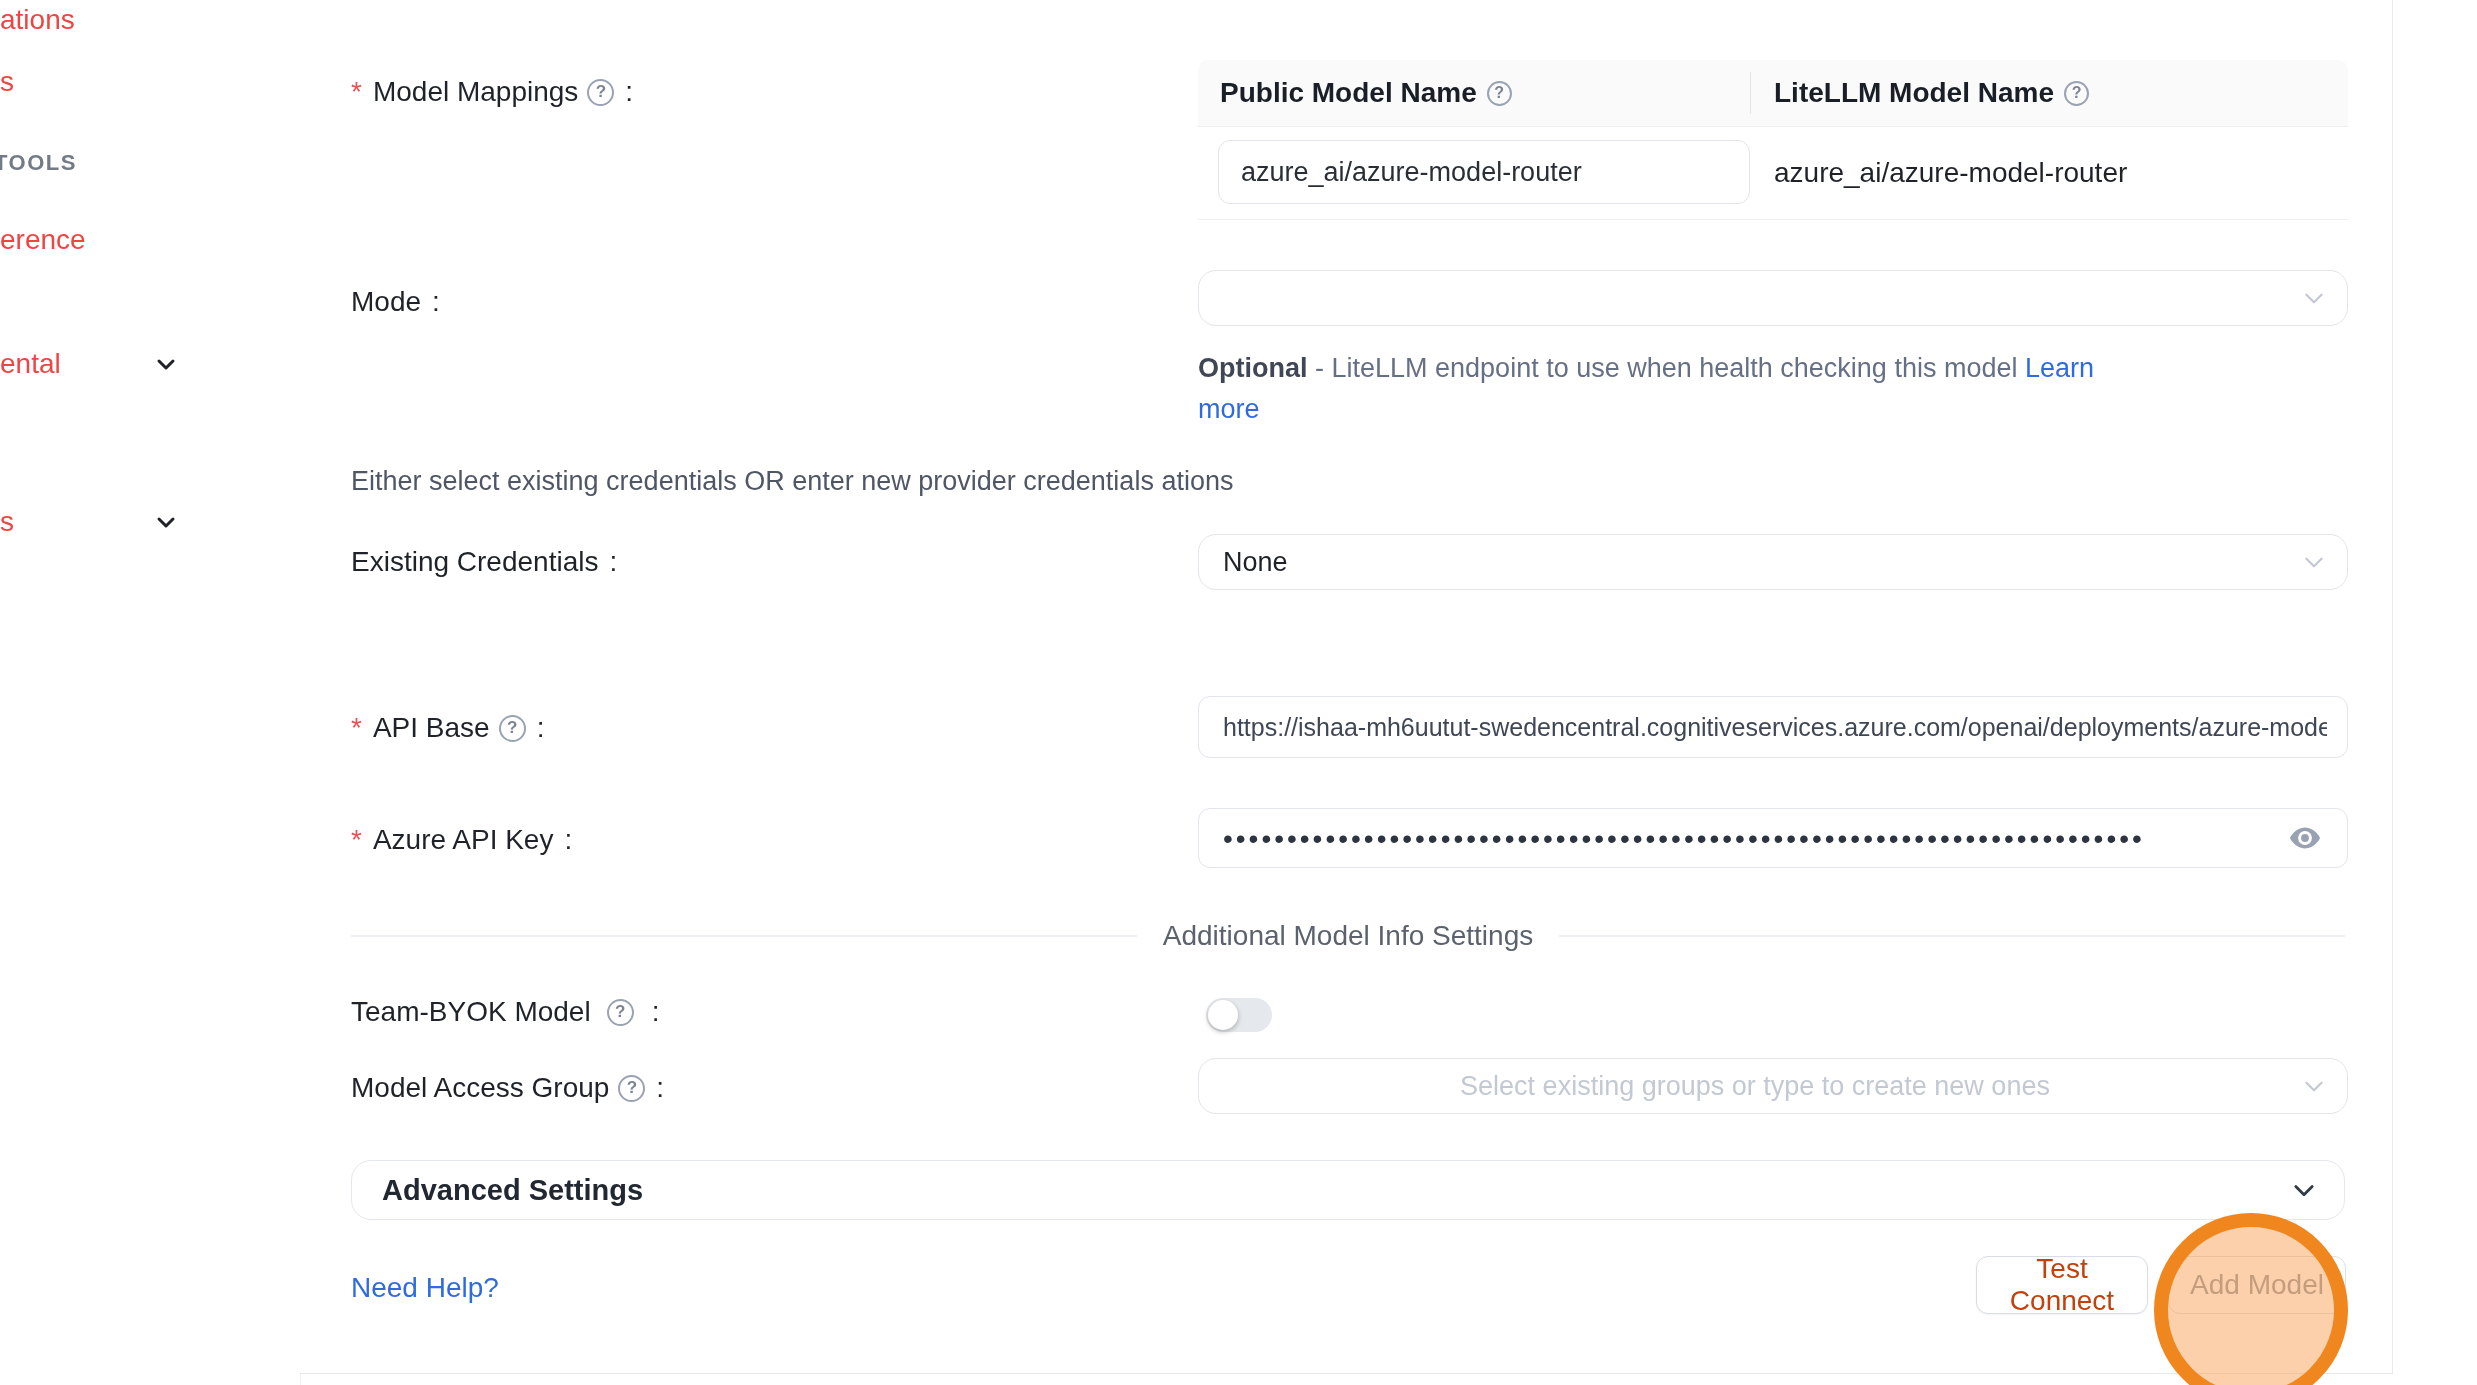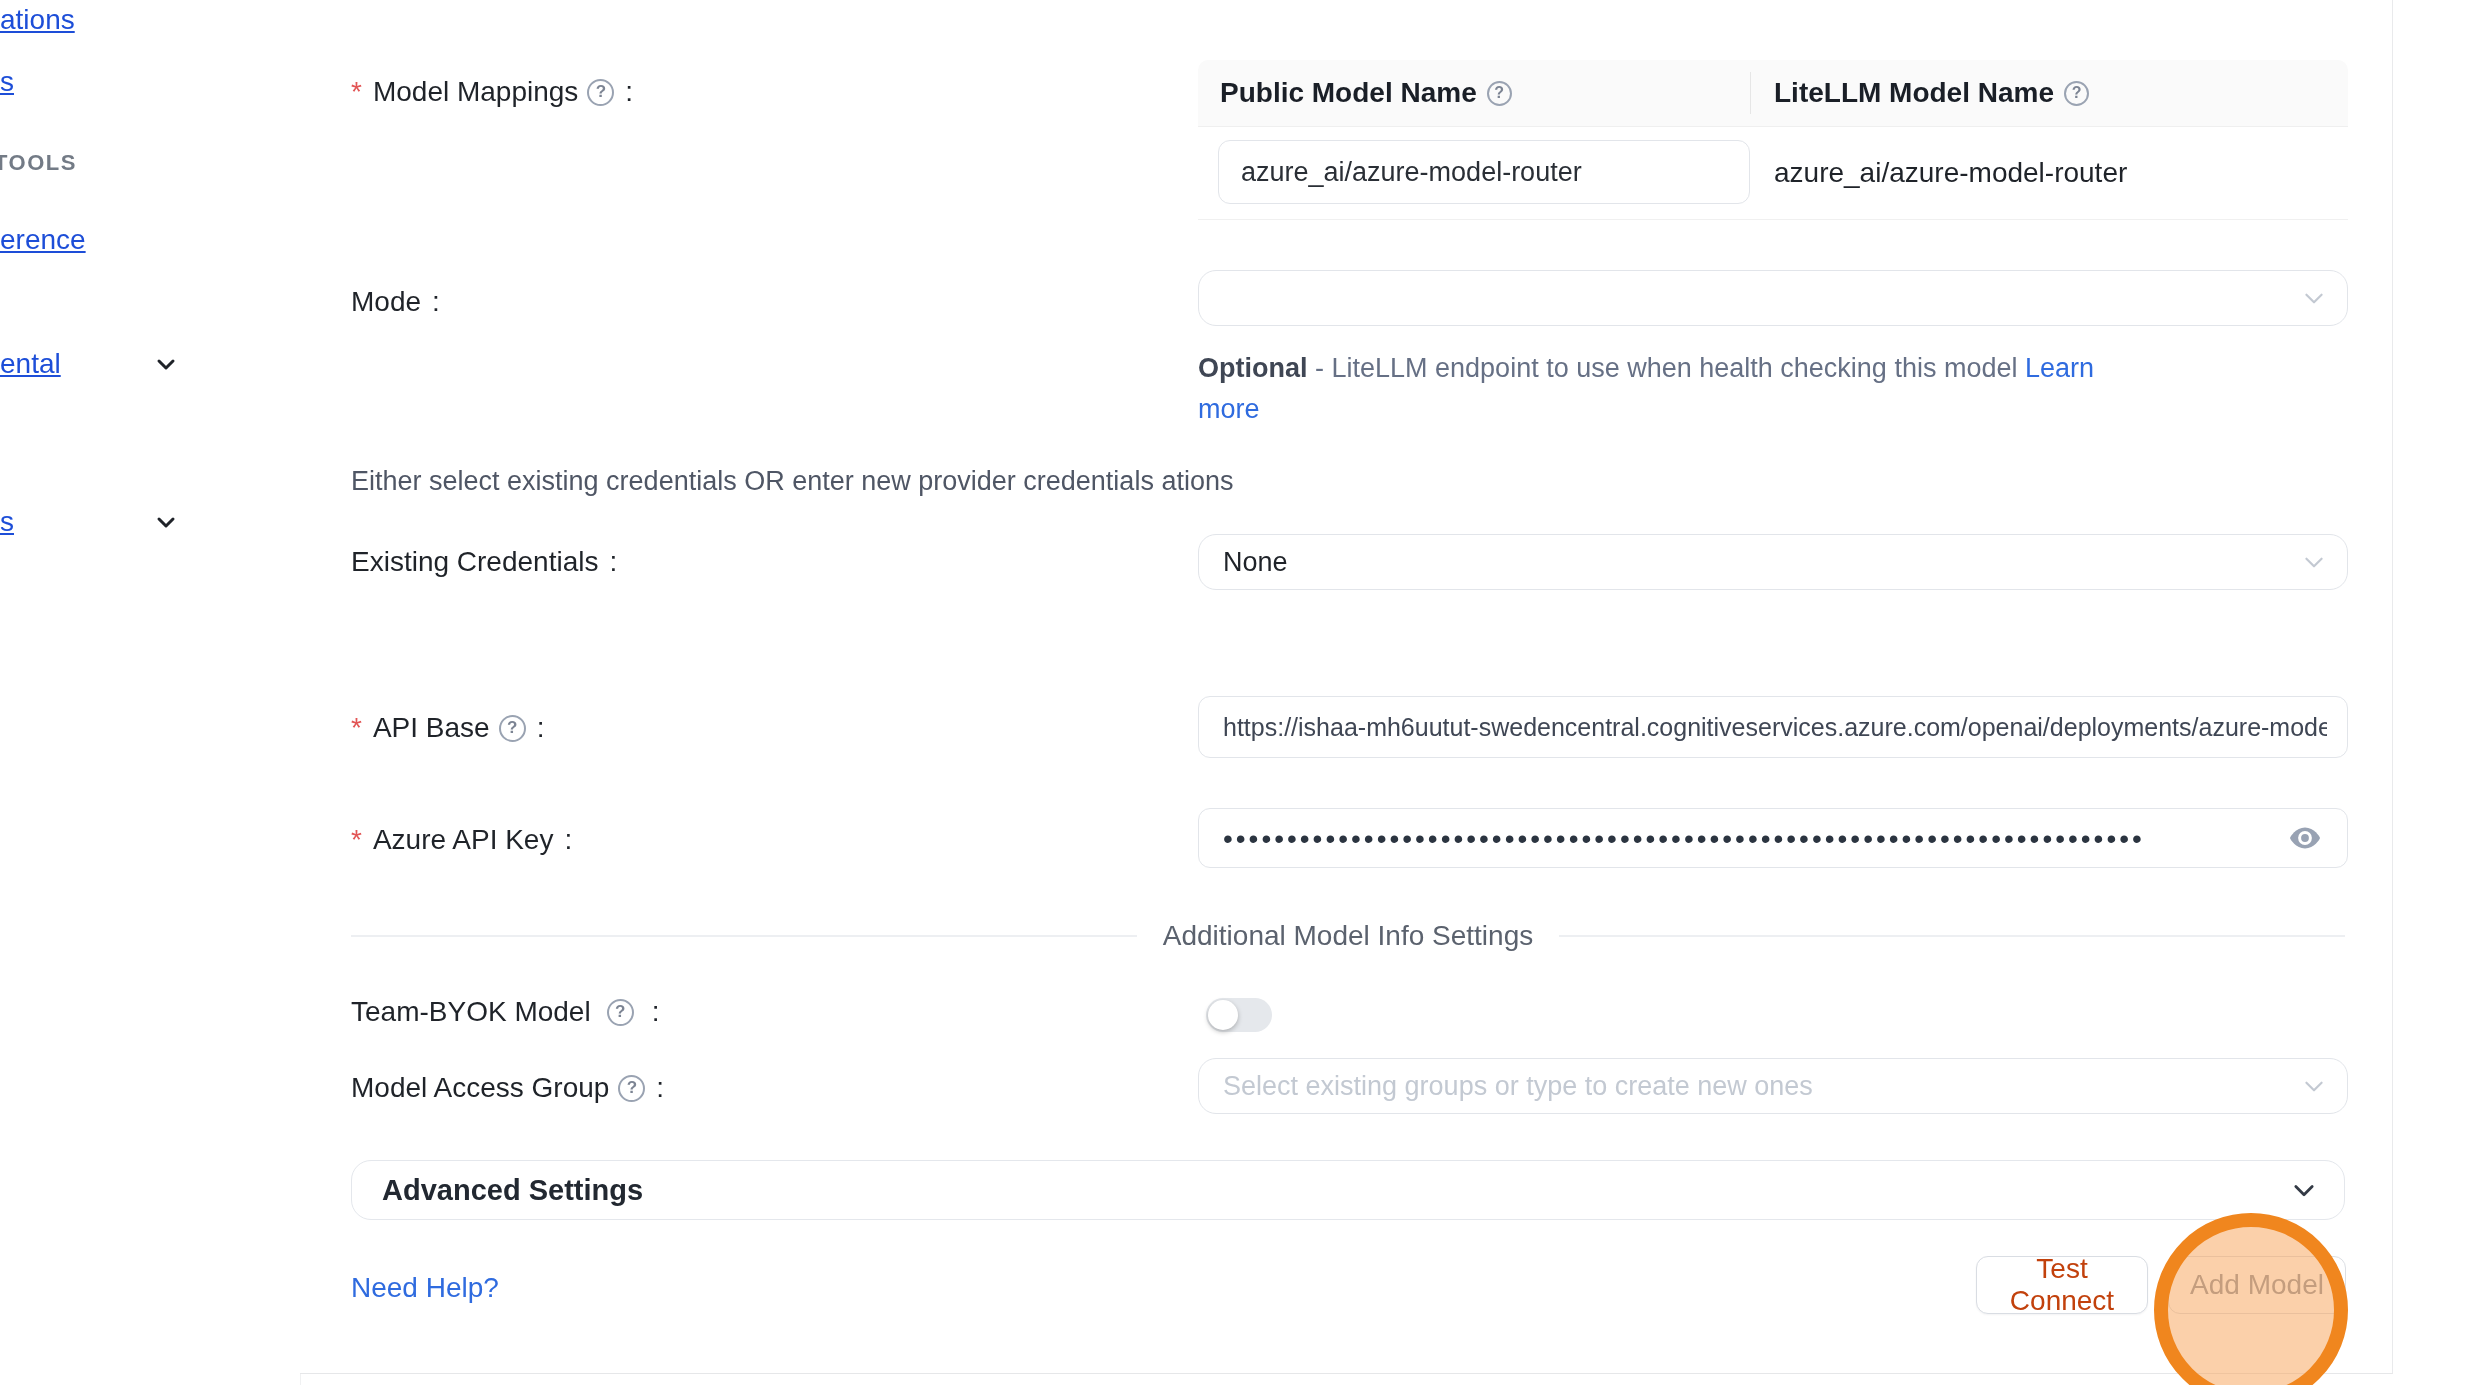--- a/index.html
+++ b/index.html
@@ -5,21 +5,21 @@
   html,body{margin:0;padding:0;}
   body{
     width:2477px;height:1385px;overflow:hidden;background:#ffffff;
     font-family:"Liberation Sans","DejaVu Sans",sans-serif;color:#1f2329;
     position:relative;
   }
   .abs{position:absolute;}
 
   
   .sidebar{position:absolute;left:0;top:0;width:300px;height:1385px;background:#fff;border-right:1px solid #f0f1f2;}
-  .sb-item{position:absolute;left:0;font-size:28px;font-weight:500;color:#1d4ed8;white-space:nowrap;cursor:pointer;text-decoration:underline;}
+  .sb-item{position:absolute;left:0;font-size:28px;font-weight:500;color:#ef4444;white-space:nowrap;cursor:pointer;}
   .sb-section{position:absolute;left:-6px;font-size:22px;font-weight:700;color:#737b86;letter-spacing:1.5px;white-space:nowrap;}
   .sb-chev{position:absolute;width:24px;height:24px;}
 
   
   .panel{position:absolute;left:300px;top:0;width:2092px;height:1373px;background:#fff;
     border-right:1px solid #e9eaec;border-bottom:1px solid #e6e7e9;}
 
   .hint-top{left:898px;top:6px;font-size:27px;color:#667085;}
 
   .field-label{display:flex;align-items:center;gap:9px;font-size:28px;color:#1f2329;}
@@ -200,21 +200,21 @@
   </div>
   <div class="abs toggle">
     <div class="knob"></div>
   </div>
 
   <div class="abs field-label" style="left:51px;top:1072px;">
     <span>Model Access Group</span>
     <span class="qicon">?</span>
     <span class="colon">:</span>
   </div>
-  <div class="abs select-box" style="top:1058px;">
+  <div class="abs select-box" style="top:1058px;justify-content:center;">
     <span class="placeholder">Select existing groups or type to create new ones</span>
     <span class="chev">
       <svg width="26" height="26" viewBox="0 0 24 24" fill="none">
           <path d="M5 9l7 7 7-7" stroke="#c3c9d2" stroke-width="2" stroke-linecap="round" stroke-linejoin="round"></path>
         </svg>
     </span>
   </div>
 
   <div class="abs adv-box">
     <span class="adv-title">Advanced Settings</span>

